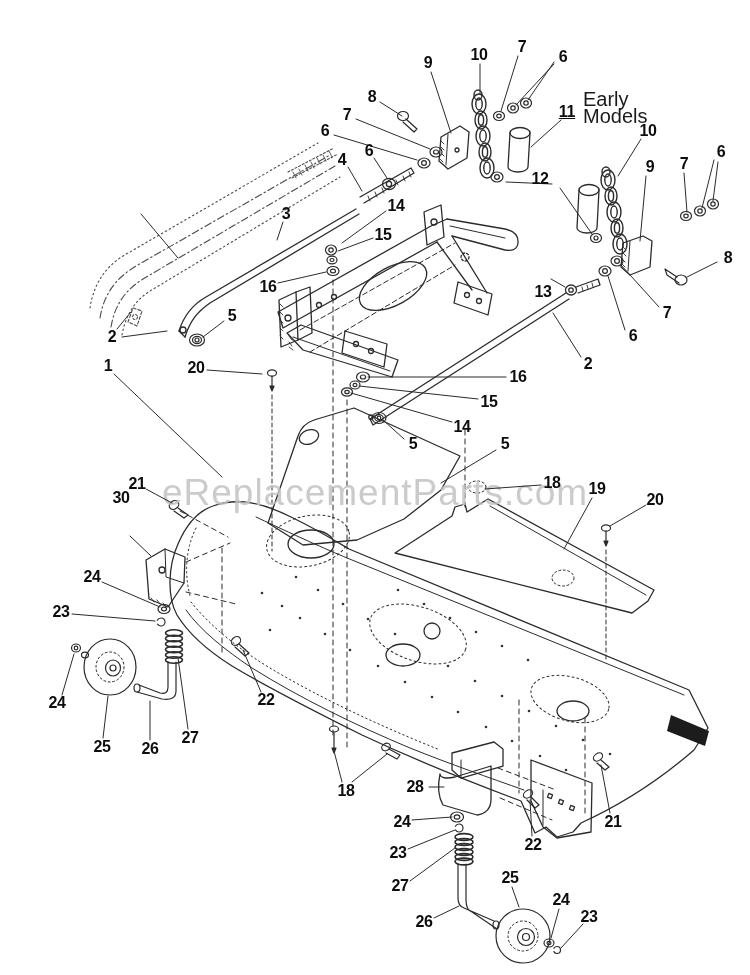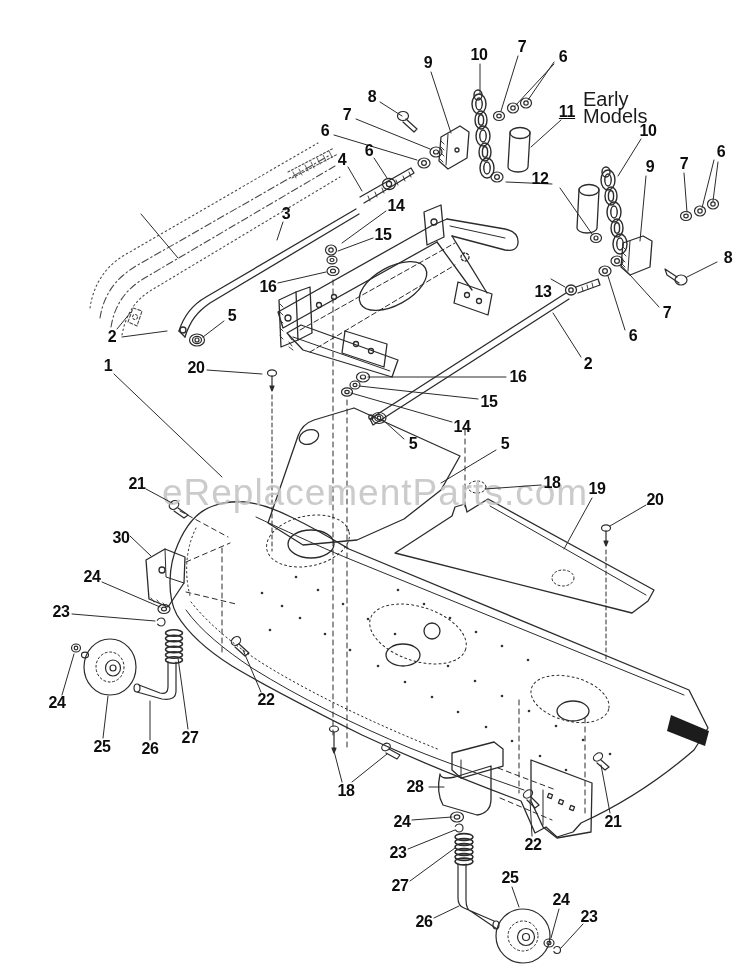--- a/index.html
+++ b/index.html
@@ -458,21 +458,21 @@
       <div class="callout" style="left: 588px; top: 364px;">2</div>
       <div class="callout" style="left: 462px; top: 427px;">14</div>
       <div class="callout" style="left: 489px; top: 402px;">15</div>
       <div class="callout" style="left: 518px; top: 377px;">16</div>
       <div class="callout" style="left: 413px; top: 444px;">5</div>
       <div class="callout" style="left: 505px; top: 444px;">5</div>
       <div class="callout" style="left: 552px; top: 483px;">18</div>
       <div class="callout" style="left: 597px; top: 489px;">19</div>
       <div class="callout" style="left: 655px; top: 500px;">20</div>
       <div class="callout" style="left: 137px; top: 484px;">21</div>
-      <div class="callout" style="left: 121px; top: 538px;">30</div>
+      <div class="callout" style="left: 121px; top: 498px;">30</div>
       <div class="callout" style="left: 92px; top: 577px;">24</div>
       <div class="callout" style="left: 61px; top: 612px;">23</div>
       <div class="callout" style="left: 57px; top: 703px;">24</div>
       <div class="callout" style="left: 102px; top: 747px;">25</div>
       <div class="callout" style="left: 150px; top: 749px;">26</div>
       <div class="callout" style="left: 190px; top: 738px;">27</div>
       <div class="callout" style="left: 266px; top: 700px;">22</div>
       <div class="callout" style="left: 346px; top: 791px;">18</div>
       <div class="callout" style="left: 415px; top: 787px;">28</div>
       <div class="callout" style="left: 402px; top: 822px;">24</div>

